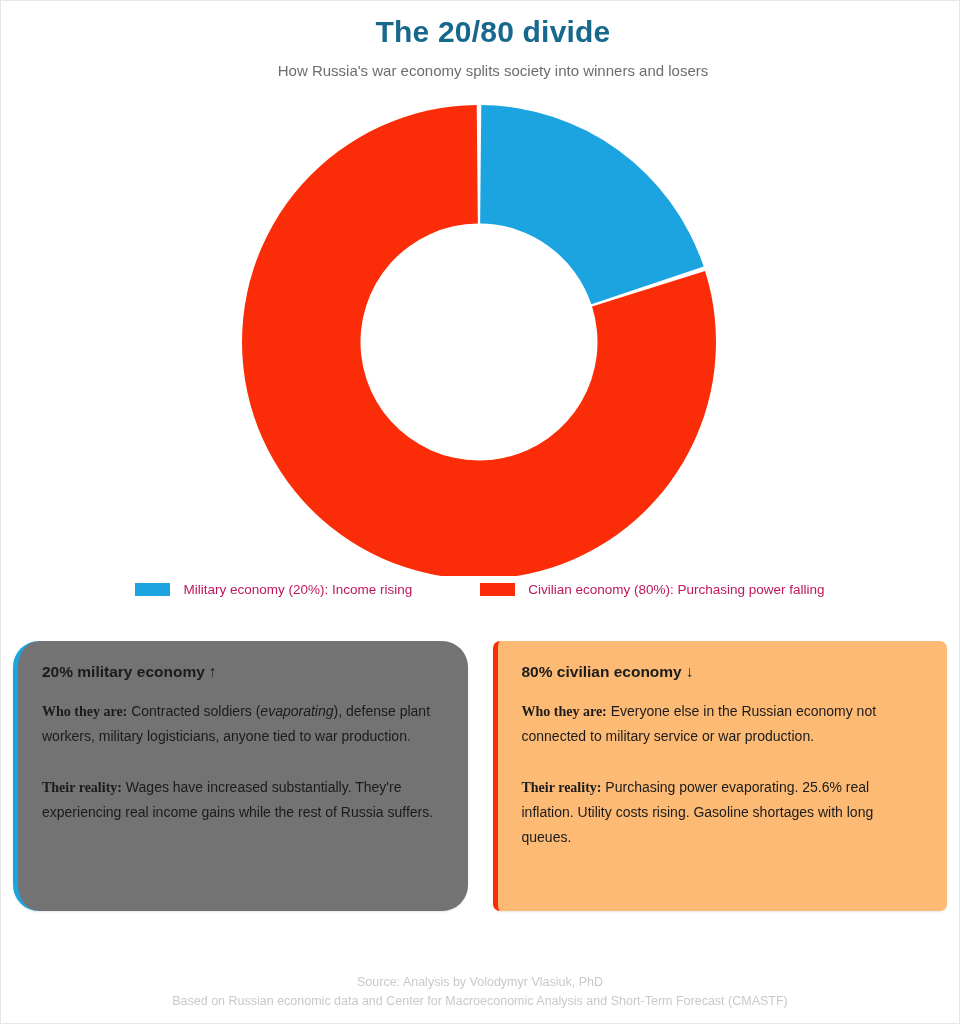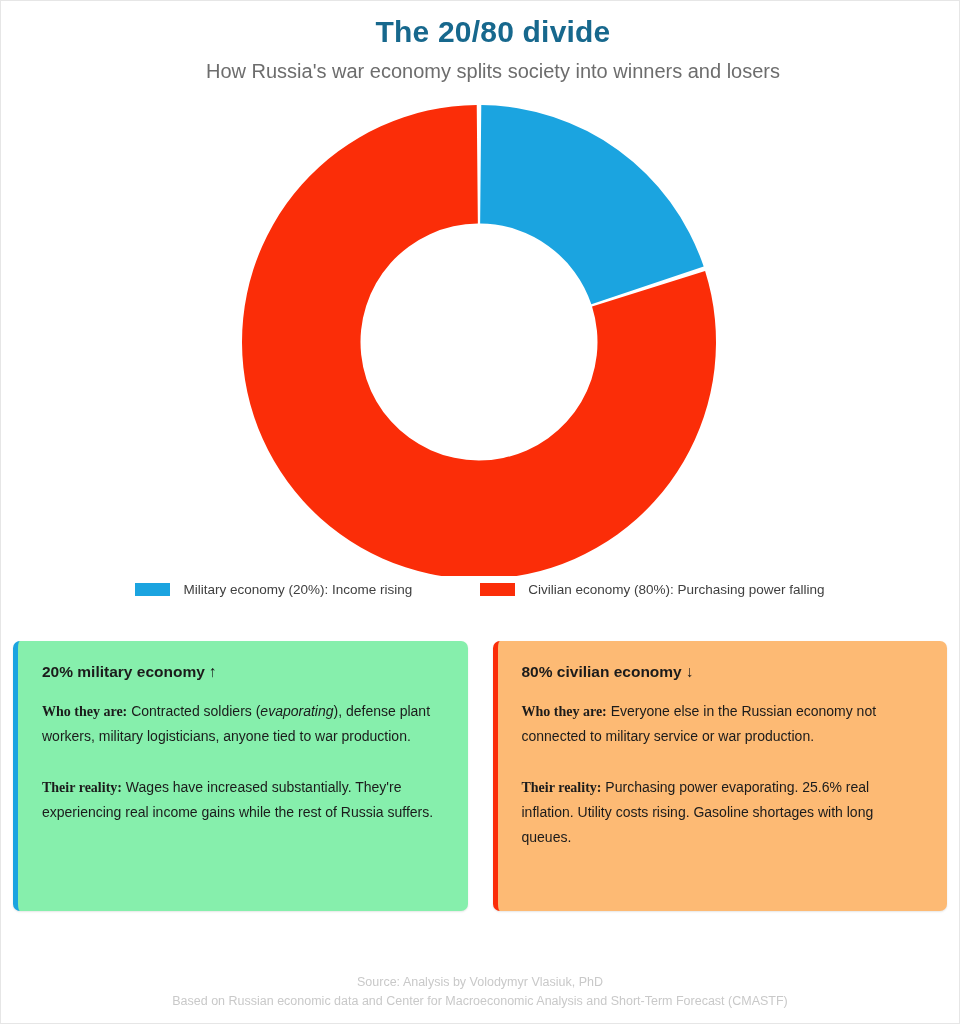--- a/index.html
+++ b/index.html
@@ -31,21 +31,21 @@
   }
   #chart-title {
     font-size: 30px;
     font-weight: bold;
     color: #17688d;
     letter-spacing: 0.2px;
     line-height: 38px;
     margin: 0;
   }
   #chart-subtitle {
-    font-size: 20px;
+    font-size: 15px;
     color: #6d6d6d;
     line-height: 20px;
     margin: 10px 0 0 0;
     font-weight: normal;
   }
 
   
   #donut-wrap {
     position: relative;
     width: 960px;
@@ -71,42 +71,43 @@
     align-items: center;
   }
   .legend-swatch {
     width: 35px;
     height: 13px;
     display: inline-block;
     margin-right: 13px;
   }
   .legend-label {
     font-size: 13.5px;
-    color: #404040;
+    color: #be185d;
     white-space: nowrap;
   }
 
   
   #cards {
     display: flex;
     gap: 25px;
     padding: 37px 12px 0 12px;
     box-sizing: border-box;
   }
   .card {
     width: 455px;
     box-sizing: border-box;
     border-radius: 7px;
     padding: 20px 24px 24px 24px;
     min-height: 270px;
     box-shadow: 0 1px 2px rgba(0,0,0,0.10);
   }
   .card.blue {
-    background: #86efac;
+    background: #737373;
     border-left: 5px solid #1ba4e0;
+    border-radius: 26px;
   }
   .card.amber {
     background: #fdba74;
     border-left: 5px solid #fb2d08;
   }
   .card-heading {
     font-size: 15.5px;
     font-weight: bold;
     color: #1b1b1b;
     margin: 0 0 16px 0;

